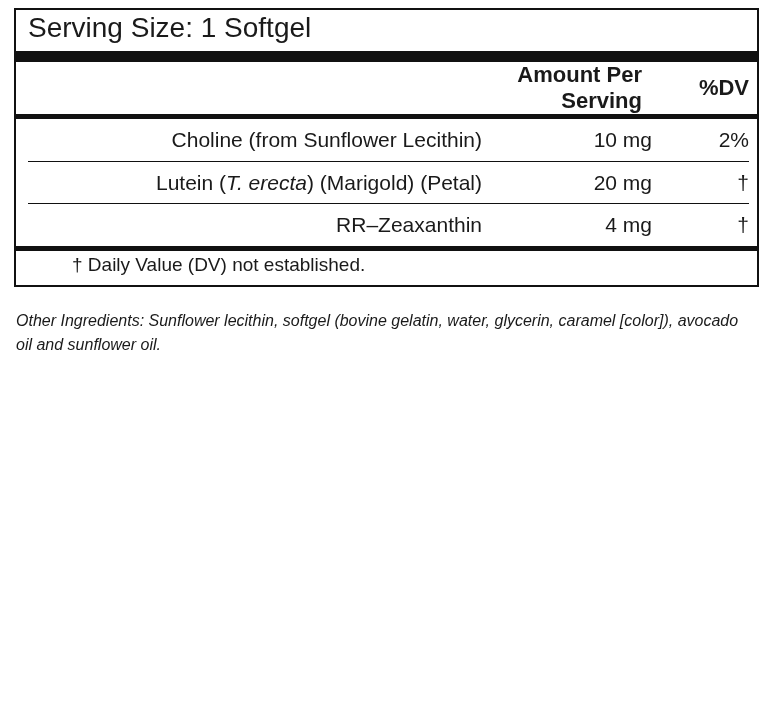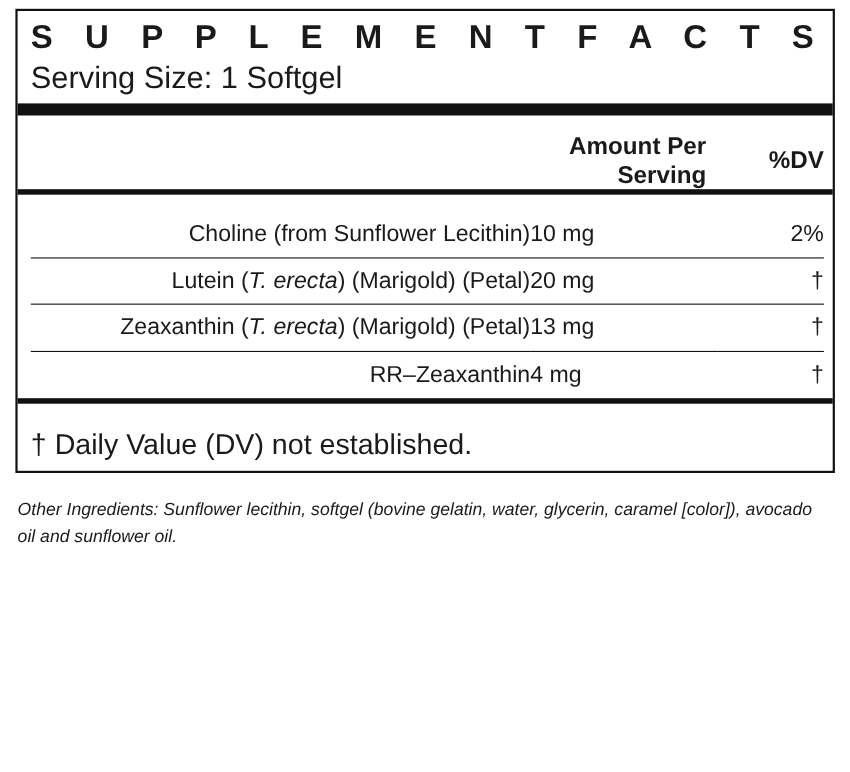--- a/index.html
+++ b/index.html
@@ -57,21 +57,20 @@
   }
   .rule-medium {
     height: 5px;
     background: #111111;
   }
 
   table.facts {
     width: 100%;
     border-collapse: collapse;
     table-layout: fixed;
-    margin-top: 15px;
   }
   table.facts th, table.facts td {
     padding: 0;
     vertical-align: middle;
   }
   .col-name   { width: 454px; }
   .col-amount { width: 170px; }
   .col-dv     { width: 97px; }
 
   .hdr-row th {
@@ -95,58 +94,58 @@
   .facts tr.data.first td {
     border-top: none;
   }
   .facts td.name {
     text-align: right;
     font-size: 21.5px;
     line-height: 1.32;
     padding-right: 6px;
   }
   .facts td.amount {
-    text-align: left;
+    text-align: right;
     font-size: 19px;
   }
   .facts td.dv {
     text-align: right;
     font-size: 19px;
     padding-right: 2px;
   }
   .indent {
     padding-left: 14px;
   }
   em.ital {
   }
 
   .footnote {
-    font-size: 26px;
-    padding: 21px 0 8px 0;
+    font-size: 19px;
+    padding: 2px 0 8px 0;
     line-height: 1.25;
+    margin-left: 44px;
   }
 
   
   .other-ingredients {
     font-size: 16px;
     line-height: 1.52;
     margin-top: 22px;
     padding: 0 2px;
     font-style: italic;
   }
 </style>
 </head>
 <body>
 
 <div class="page">
 
   <div class="panel">
 
     <div class="panel-inner">
-      <div class="sf-title">S U P P L E M E N T      F A C T S</div>
       <div class="serving-size">Serving Size: 1 Softgel</div>
     </div>
 
     <div class="rule-thick"></div>
 
     <div class="panel-inner">
       <table class="facts">
         <colgroup>
           <col class="col-name">
           <col class="col-amount">
@@ -177,25 +176,20 @@
             <td class="amount">10 mg</td>
             <td class="dv">2%</td>
           </tr>
 
           <tr class="data">
             <td class="name"><span>Lutein (</span><em class="ital">T. erecta</em><span>) (Marigold) (Petal)</span></td>
             <td class="amount">20 mg</td>
             <td class="dv">†</td>
           </tr>
 
-          <tr class="data">
-            <td class="name"><span>Zeaxanthin (</span><em class="ital">T. erecta</em><span>) (Marigold) (Petal)</span></td>
-            <td class="amount">13 mg</td>
-            <td class="dv">†</td>
-          </tr>
 
 
           <tr class="data">
             <td class="name indent">RR–Zeaxanthin</td>
             <td class="amount">4 mg</td>
             <td class="dv">†</td>
           </tr>
 
         </tbody>
       </table>

